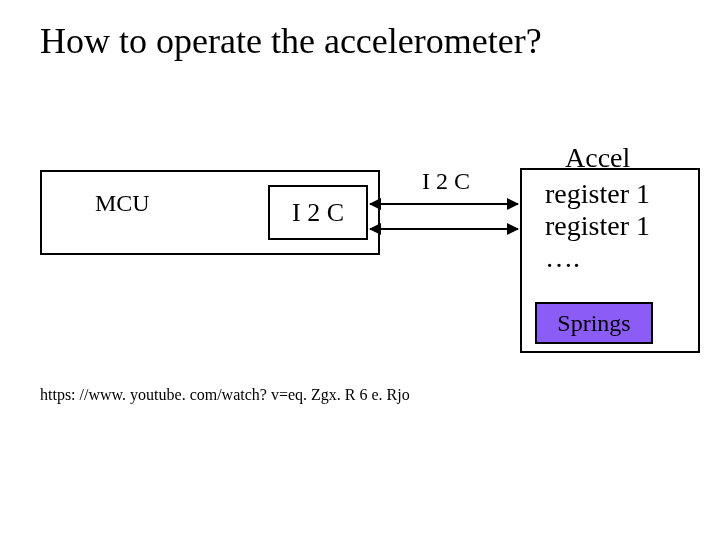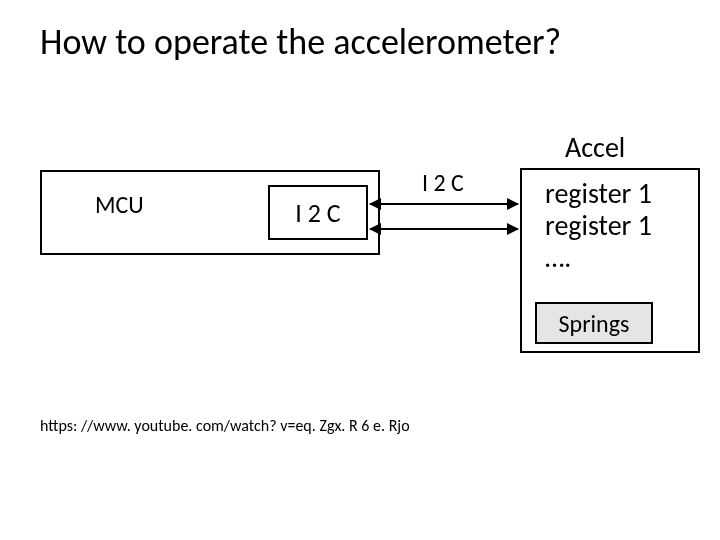--- a/index.html
+++ b/index.html
@@ -1,33 +1,33 @@
 <!DOCTYPE html>
 <html><head>
 <meta charset="utf-8">
 <style>
   * { box-sizing: border-box; margin: 0; padding: 0; }
   html, body { width: 720px; height: 540px; background: #fff; font-family: "Calibri", "Segoe UI", Arial, sans-serif; color: #000; }
-  .slide { position: relative; width: 660px; height: 540px; }
+  .slide { position: relative; width: 660px; height: 540px; font-family: Liberation Serif, serif; }
   .title { position: absolute; top: 20px; left: 40px; right: 40px; font-size: 36px; font-weight: 400; }
-  .accel-label { position: absolute; top: 130px; left: 565px; font-size: 28px; }
+  .accel-label { position: absolute; top: 142px; left: 565px; font-size: 28px; }
   .mcu-box { position: absolute; top: 170px; left: 40px; width: 340px; height: 85px; border: 2px solid #000; background: #fff; }
   .mcu-label { position: absolute; top: 190px; left: 95px; font-size: 24px; }
   .i2c-inner { position: absolute; top: 185px; left: 268px; width: 100px; height: 55px; border: 2px solid #000; background: #fff; display: flex; align-items: center; justify-content: center; font-size: 26px; }
   .accel-box { position: absolute; top: 168px; left: 520px; width: 180px; height: 185px; border: 2px solid #000; background: #fff; }
   .reg-text { position: absolute; top: 178px; left: 545px; font-size: 28px; line-height: 1.15; }
-  .springs-box { position: absolute; top: 302px; left: 535px; width: 118px; height: 42px; border: 2px solid #000; background: #e5e5e5; display: flex; align-items: center; justify-content: center; font-size: 24px; }
+  .springs-box { position: absolute; top: 302px; left: 535px; width: 118px; height: 42px; border: 2px solid #000; background: #8b5cf6; display: flex; align-items: center; justify-content: center; font-size: 24px; }
   .bus-label { position: absolute; top: 168px; left: 422px; font-size: 24px; }
   .arrow { position: absolute; height: 2px; background: #000; }
   .arrow::before, .arrow::after { content: ""; position: absolute; width: 0; height: 0; border-top: 6px solid transparent; border-bottom: 6px solid transparent; }
   .arrow::before { left: -1px; top: -5px; border-right: 12px solid #000; }
   .arrow::after  { right: -1px; top: -5px; border-left: 12px solid #000; }
   .arrow1 { top: 203px; left: 370px; width: 148px; }
   .arrow2 { top: 228px; left: 370px; width: 148px; }
-  .link { position: absolute; top: 416px; left: 40px; font-size: 16px; }
+  .link { position: absolute; top: 386px; left: 40px; font-size: 16px; }
 </style>
 </head>
 <body>
 
 <div class="slide">
 
   <div class="title">How to operate the accelerometer?</div>
 
   <div class="accel-label">Accel</div>
 

